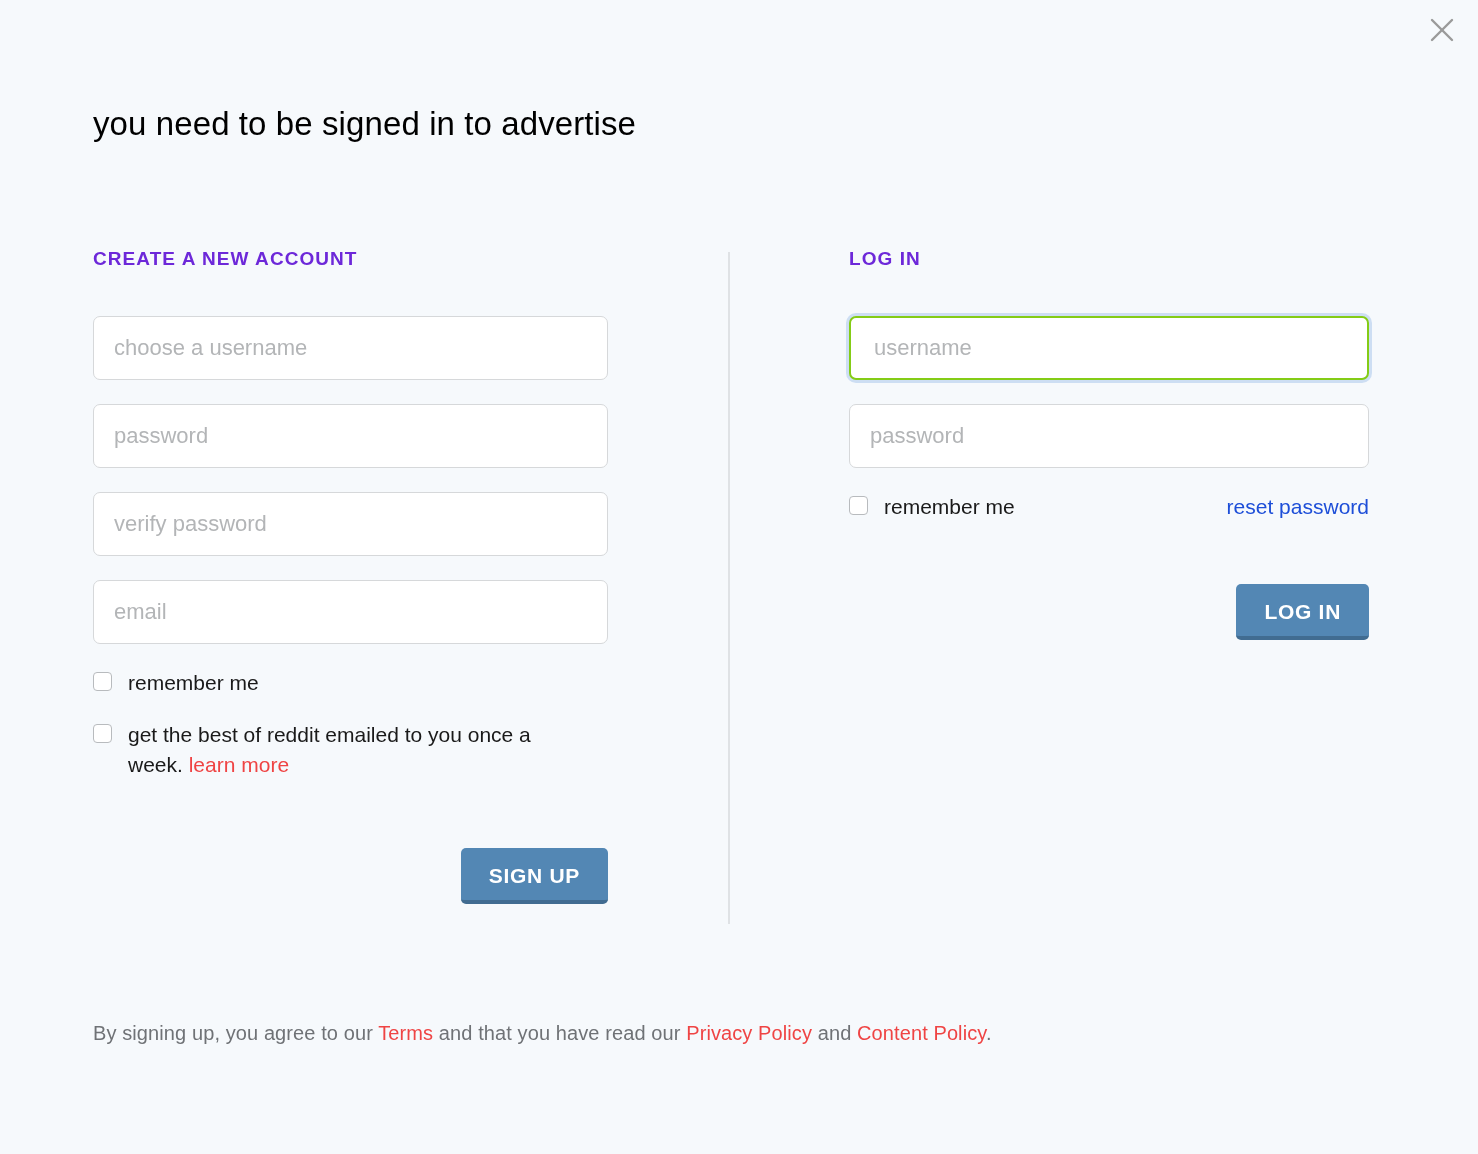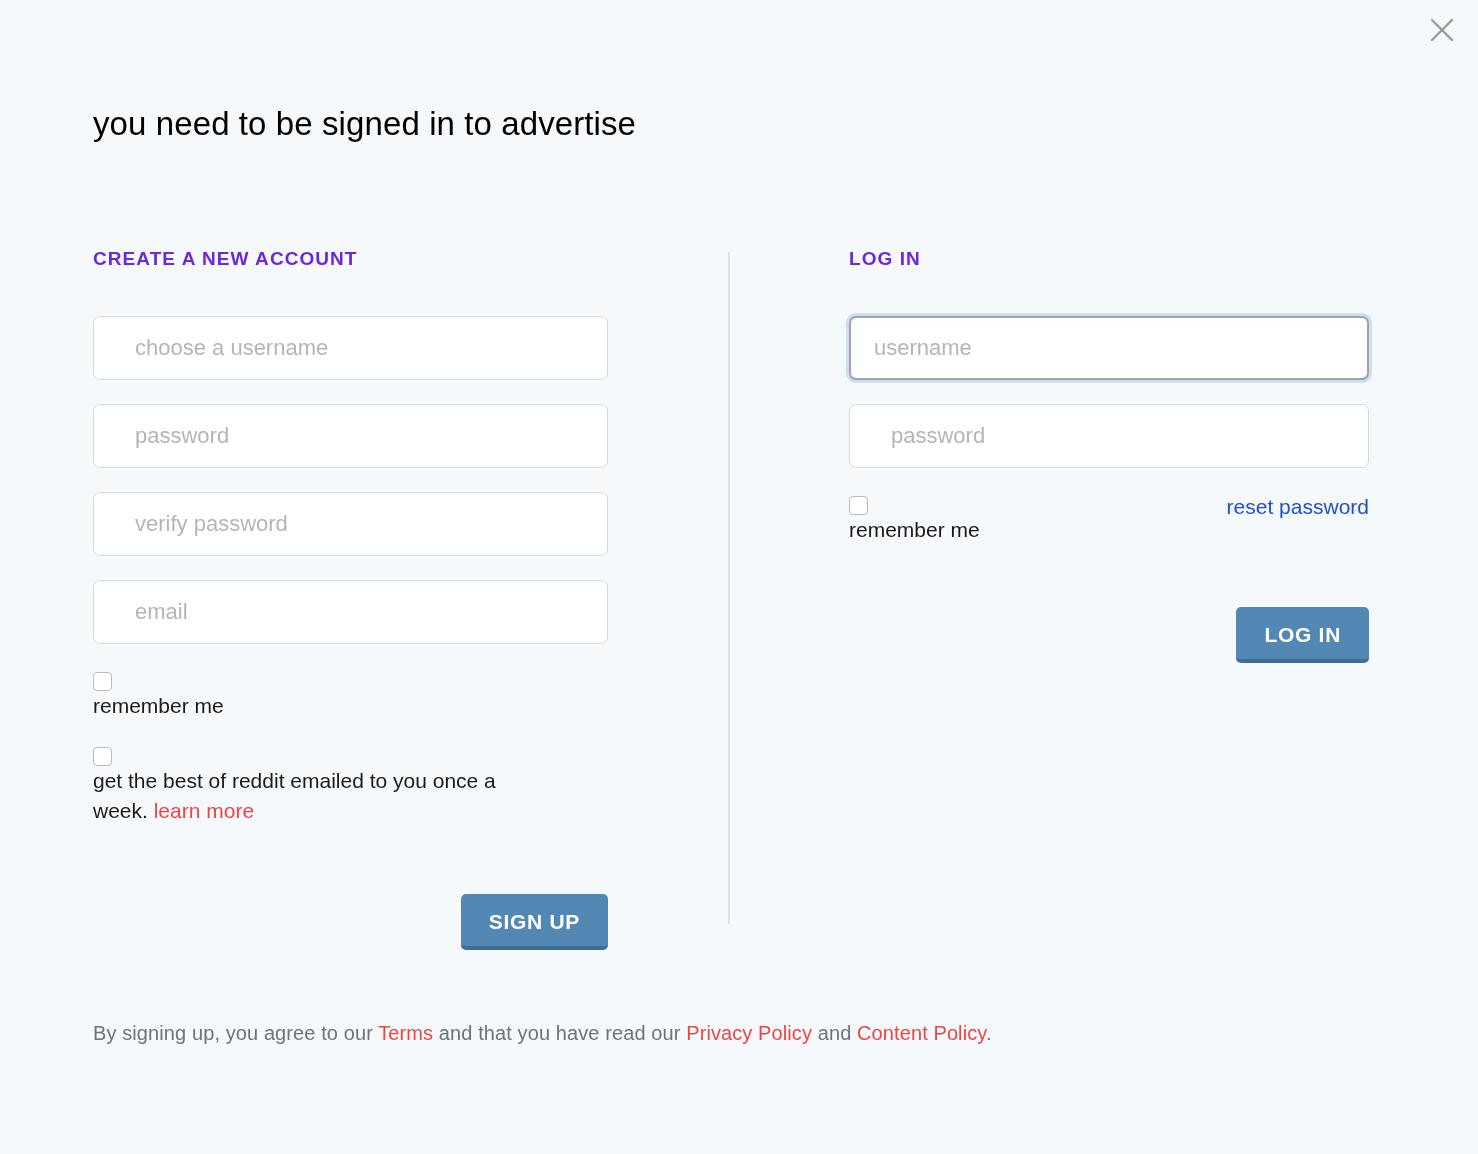--- a/index.html
+++ b/index.html
@@ -90,39 +90,38 @@
 
   .field {
     width: 100%;
     height: 64px;
     background: #ffffff;
     border: 1px solid #d6d8da;
     border-radius: 7px;
     font-size: 22px;
     font-family: "Liberation Sans", sans-serif;
     color: #2b2b2b;
-    padding: 0 41px;
+    padding: 0 20px;
     display: block;
     outline: none;
     margin-bottom: 24px;
   }
   .field::placeholder { color: #b3b5b7; opacity: 1; }
 
   .field.focused {
-    border: 2px solid #a3a3a3;
+    border: 2px solid #84cc16;
     box-shadow: 0 0 0 3px rgba(61,126,212,0.22);
     padding: 16px 23px;
   }
 
   
   .check-row {
     display: flex;
     align-items: flex-start;
     margin-top: 8px;
-    flex-direction: column;
   }
   .check-row + .check-row { margin-top: 22px; }
 
   .cbox {
     width: 19px;
     height: 19px;
     min-width: 19px;
     background: #ffffff;
     border: 1px solid #b8bbbe;
     border-radius: 4px;

